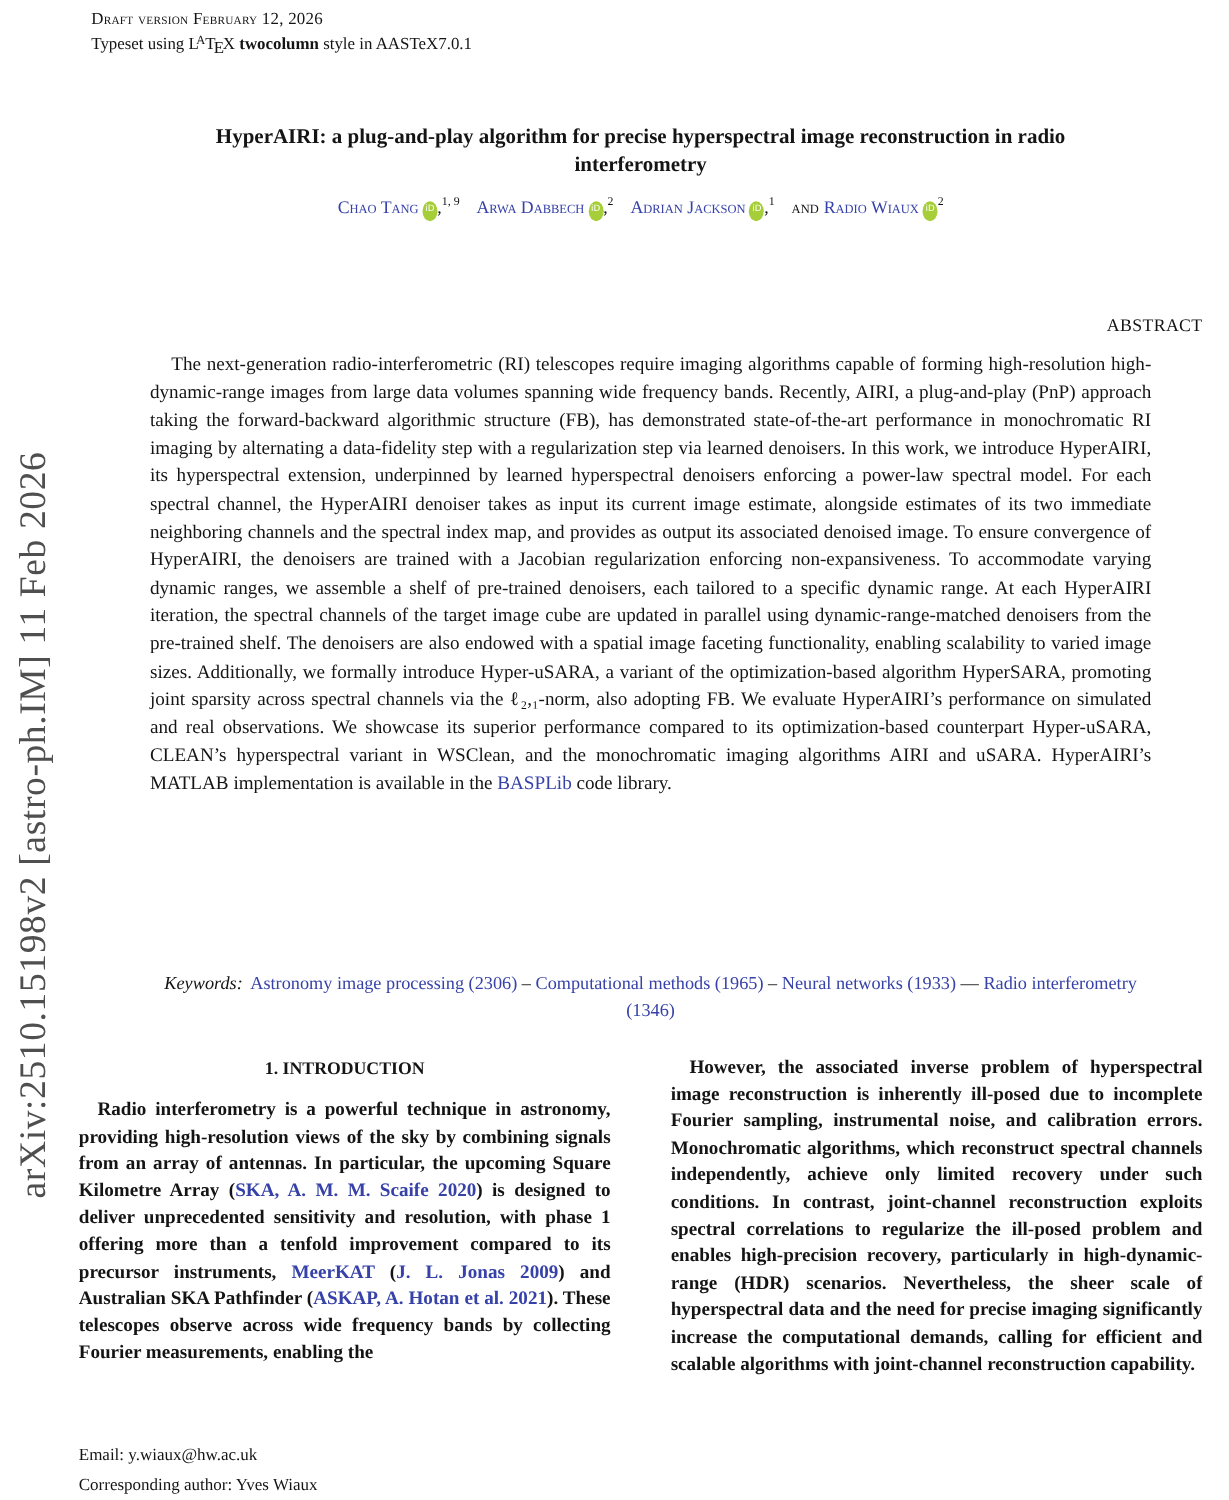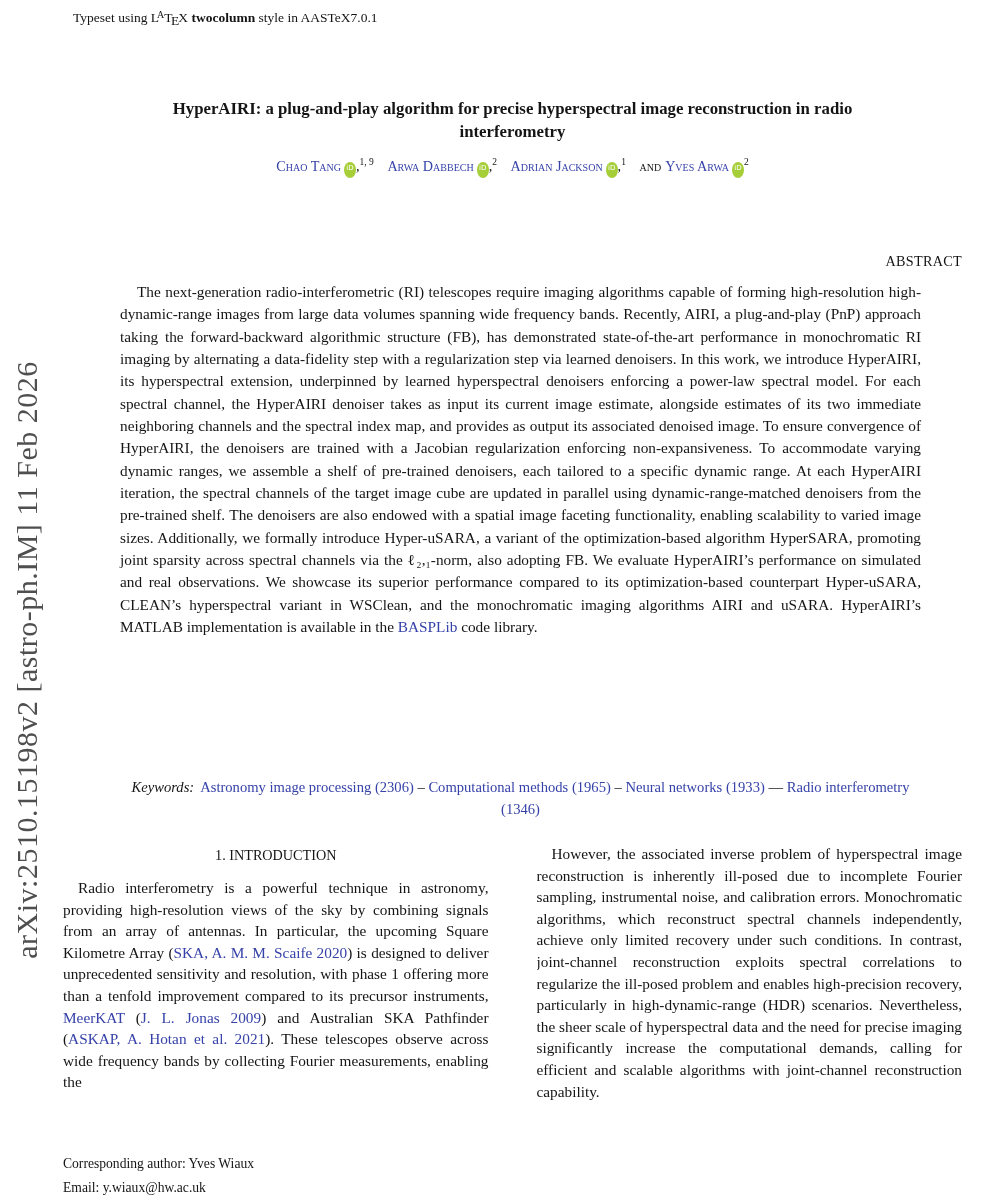--- a/index.html
+++ b/index.html
@@ -59,66 +59,67 @@
 
   
   .keywords{
     position:absolute;top:776px;left:120px;width:801px;
     font-size:14.6px;line-height:22px;text-align:center;
   }
   .keywords-label{font-style:italic;margin-right:6px;}
   .kw-sep{color:var(--ink);}
 
   
-  .columns{position:absolute;top:843px;left:63px;width:899px;display:flex;gap:48px;}
+  .columns{position:absolute;top:843px;left:63px;width:899px;display:flex;gap:48px;font-weight:bold;}
   .col{width:425.5px;font-size:15.3px;line-height:21.6px;text-align:justify;}
   .section-heading{text-align:center;font-size:14.2px;margin:2px 0 12px 0;line-height:20px;}
   .col p{margin:0;}
   .col p.indent{text-indent:15px;}
   .left-col{height:290px;overflow:hidden;}
   .right-col{height:357px;overflow:hidden;}
 
   
   .footnote{
     position:absolute;top:1152px;left:63px;width:434px;
     font-size:13.6px;line-height:24px;text-align:left;
   }
 </style>
 </head>
 <body>
 
 <div class="page-header">
+  <div class="draft-line">Draft version February 12, 2026</div>
   <div class="typeset-line"><span>Typeset using </span><span class="latex-logo"><span>L</span><span class="la">A</span><span>T</span><span class="le">E</span><span>X</span></span><span> </span><span class="typeset-bold">twocolumn</span><span> style in AASTeX7.0.1</span></div>
 </div>
 
 <div class="arxiv-sidebar">arXiv:2510.15198v2  [astro-ph.IM]  11 Feb 2026</div>
 
 <div class="title-block">
   <div class="paper-title">HyperAIRI: a plug-and-play algorithm for precise hyperspectral image reconstruction in radio interferometry</div>
 
   <div class="authors">
     <span class="author"><a class="link">Chao Tang</a><span class="orcid-badge"><span>iD</span></span><span class="sep">,</span><sup class="sep">1, 9</sup></span>
     <span class="author"><a class="link">Arwa Dabbech</a><span class="orcid-badge"><span>iD</span></span><span class="sep">,</span><sup class="sep">2</sup></span>
     <span class="author"><a class="link">Adrian Jackson</a><span class="orcid-badge"><span>iD</span></span><span class="sep">,</span><sup class="sep">1</sup></span>
-    <span class="author"><span class="and-label">and</span><a class="link">Yves Arwa</a><span class="orcid-badge"><span>iD</span></span><sup class="sep">2</sup></span>
+    <span class="author"><span class="and-label">and</span><a class="link">Radio Wiaux</a><span class="orcid-badge"><span>iD</span></span><sup class="sep">2</sup></span>
   </div>
 
 </div>
 
 <div class="abstract-heading">ABSTRACT</div>
 <div class="abstract-body"><span>The next-generation radio-interferometric (RI) telescopes require imaging algorithms capable of forming high-resolution high-dynamic-range images from large data volumes spanning wide frequency bands. Recently, AIRI, a plug-and-play (PnP) approach taking the forward-backward algorithmic structure (FB), has demonstrated state-of-the-art performance in monochromatic RI imaging by alternating a data-fidelity step with a regularization step via learned denoisers. In this work, we introduce HyperAIRI, its hyperspectral extension, underpinned by learned hyperspectral denoisers enforcing a power-law spectral model. For each spectral channel, the HyperAIRI denoiser takes as input its current image estimate, alongside estimates of its two immediate neighboring channels and the spectral index map, and provides as output its associated denoised image. To ensure convergence of HyperAIRI, the denoisers are trained with a Jacobian regularization enforcing non-expansiveness. To accommodate varying dynamic ranges, we assemble a shelf of pre-trained denoisers, each tailored to a specific dynamic range. At each HyperAIRI iteration, the spectral channels of the target image cube are updated in parallel using dynamic-range-matched denoisers from the pre-trained shelf. The denoisers are also endowed with a spatial image faceting functionality, enabling scalability to varied image sizes. Additionally, we formally introduce Hyper-uSARA, a variant of the optimization-based algorithm HyperSARA, promoting joint sparsity across spectral channels via the ℓ₂,₁-norm, also adopting FB. We evaluate HyperAIRI’s performance on simulated and real observations. We showcase its superior performance compared to its optimization-based counterpart Hyper-uSARA, CLEAN’s hyperspectral variant in WSClean, and the monochromatic imaging algorithms AIRI and uSARA. HyperAIRI’s MATLAB implementation is available in the </span><a class="link">BASPLib</a><span> code library.</span></div>
 
 <div class="keywords"><span class="keywords-label">Keywords:</span><a class="link">Astronomy image processing (2306)</a><span class="kw-sep"> – </span><a class="link">Computational methods (1965)</a><span class="kw-sep"> – </span><a class="link">Neural networks (1933)</a><span class="kw-sep"> — </span><a class="link">Radio interferometry (1346)</a></div>
 
 <div class="columns">
   <div class="col left-col">
     <div class="section-heading">1.  INTRODUCTION</div>
     <p class="indent"><span>Radio interferometry is a powerful technique in astronomy, providing high-resolution views of the sky by combining signals from an array of antennas. In particular, the upcoming Square Kilometre Array (</span><a class="link">SKA, A. M. M. Scaife 2020</a><span>) is designed to deliver unprecedented sensitivity and resolution, with phase 1 offering more than a tenfold improvement compared to its precursor instruments, </span><a class="link">MeerKAT</a><span> (</span><a class="link">J. L. Jonas 2009</a><span>) and Australian SKA Pathfinder (</span><a class="link">ASKAP, A. Hotan et al. 2021</a><span>). These telescopes observe across wide frequency bands by collecting Fourier measurements, enabling the</span></p>
   </div>
   <div class="col right-col">
     <p class="indent">However, the associated inverse problem of hyperspectral image reconstruction is inherently ill-posed due to incomplete Fourier sampling, instrumental noise, and calibration errors. Monochromatic algorithms, which reconstruct spectral channels independently, achieve only limited recovery under such conditions. In contrast, joint-channel reconstruction exploits spectral correlations to regularize the ill-posed problem and enables high-precision recovery, particularly in high-dynamic-range (HDR) scenarios. Nevertheless, the sheer scale of hyperspectral data and the need for precise imaging significantly increase the computational demands, calling for efficient and scalable algorithms with joint-channel reconstruction capability.</p>
   </div>
 </div>
 
 <div class="footnote">
+  <div><span>Email: </span><a style="color:var(--ink);">y.wiaux@hw.ac.uk</a></div>
   <div>Corresponding author: Yves Wiaux</div>
-  <div><span>Email: </span><a style="color:var(--ink);">y.wiaux@hw.ac.uk</a></div>
 </div>
 
 </body></html>

